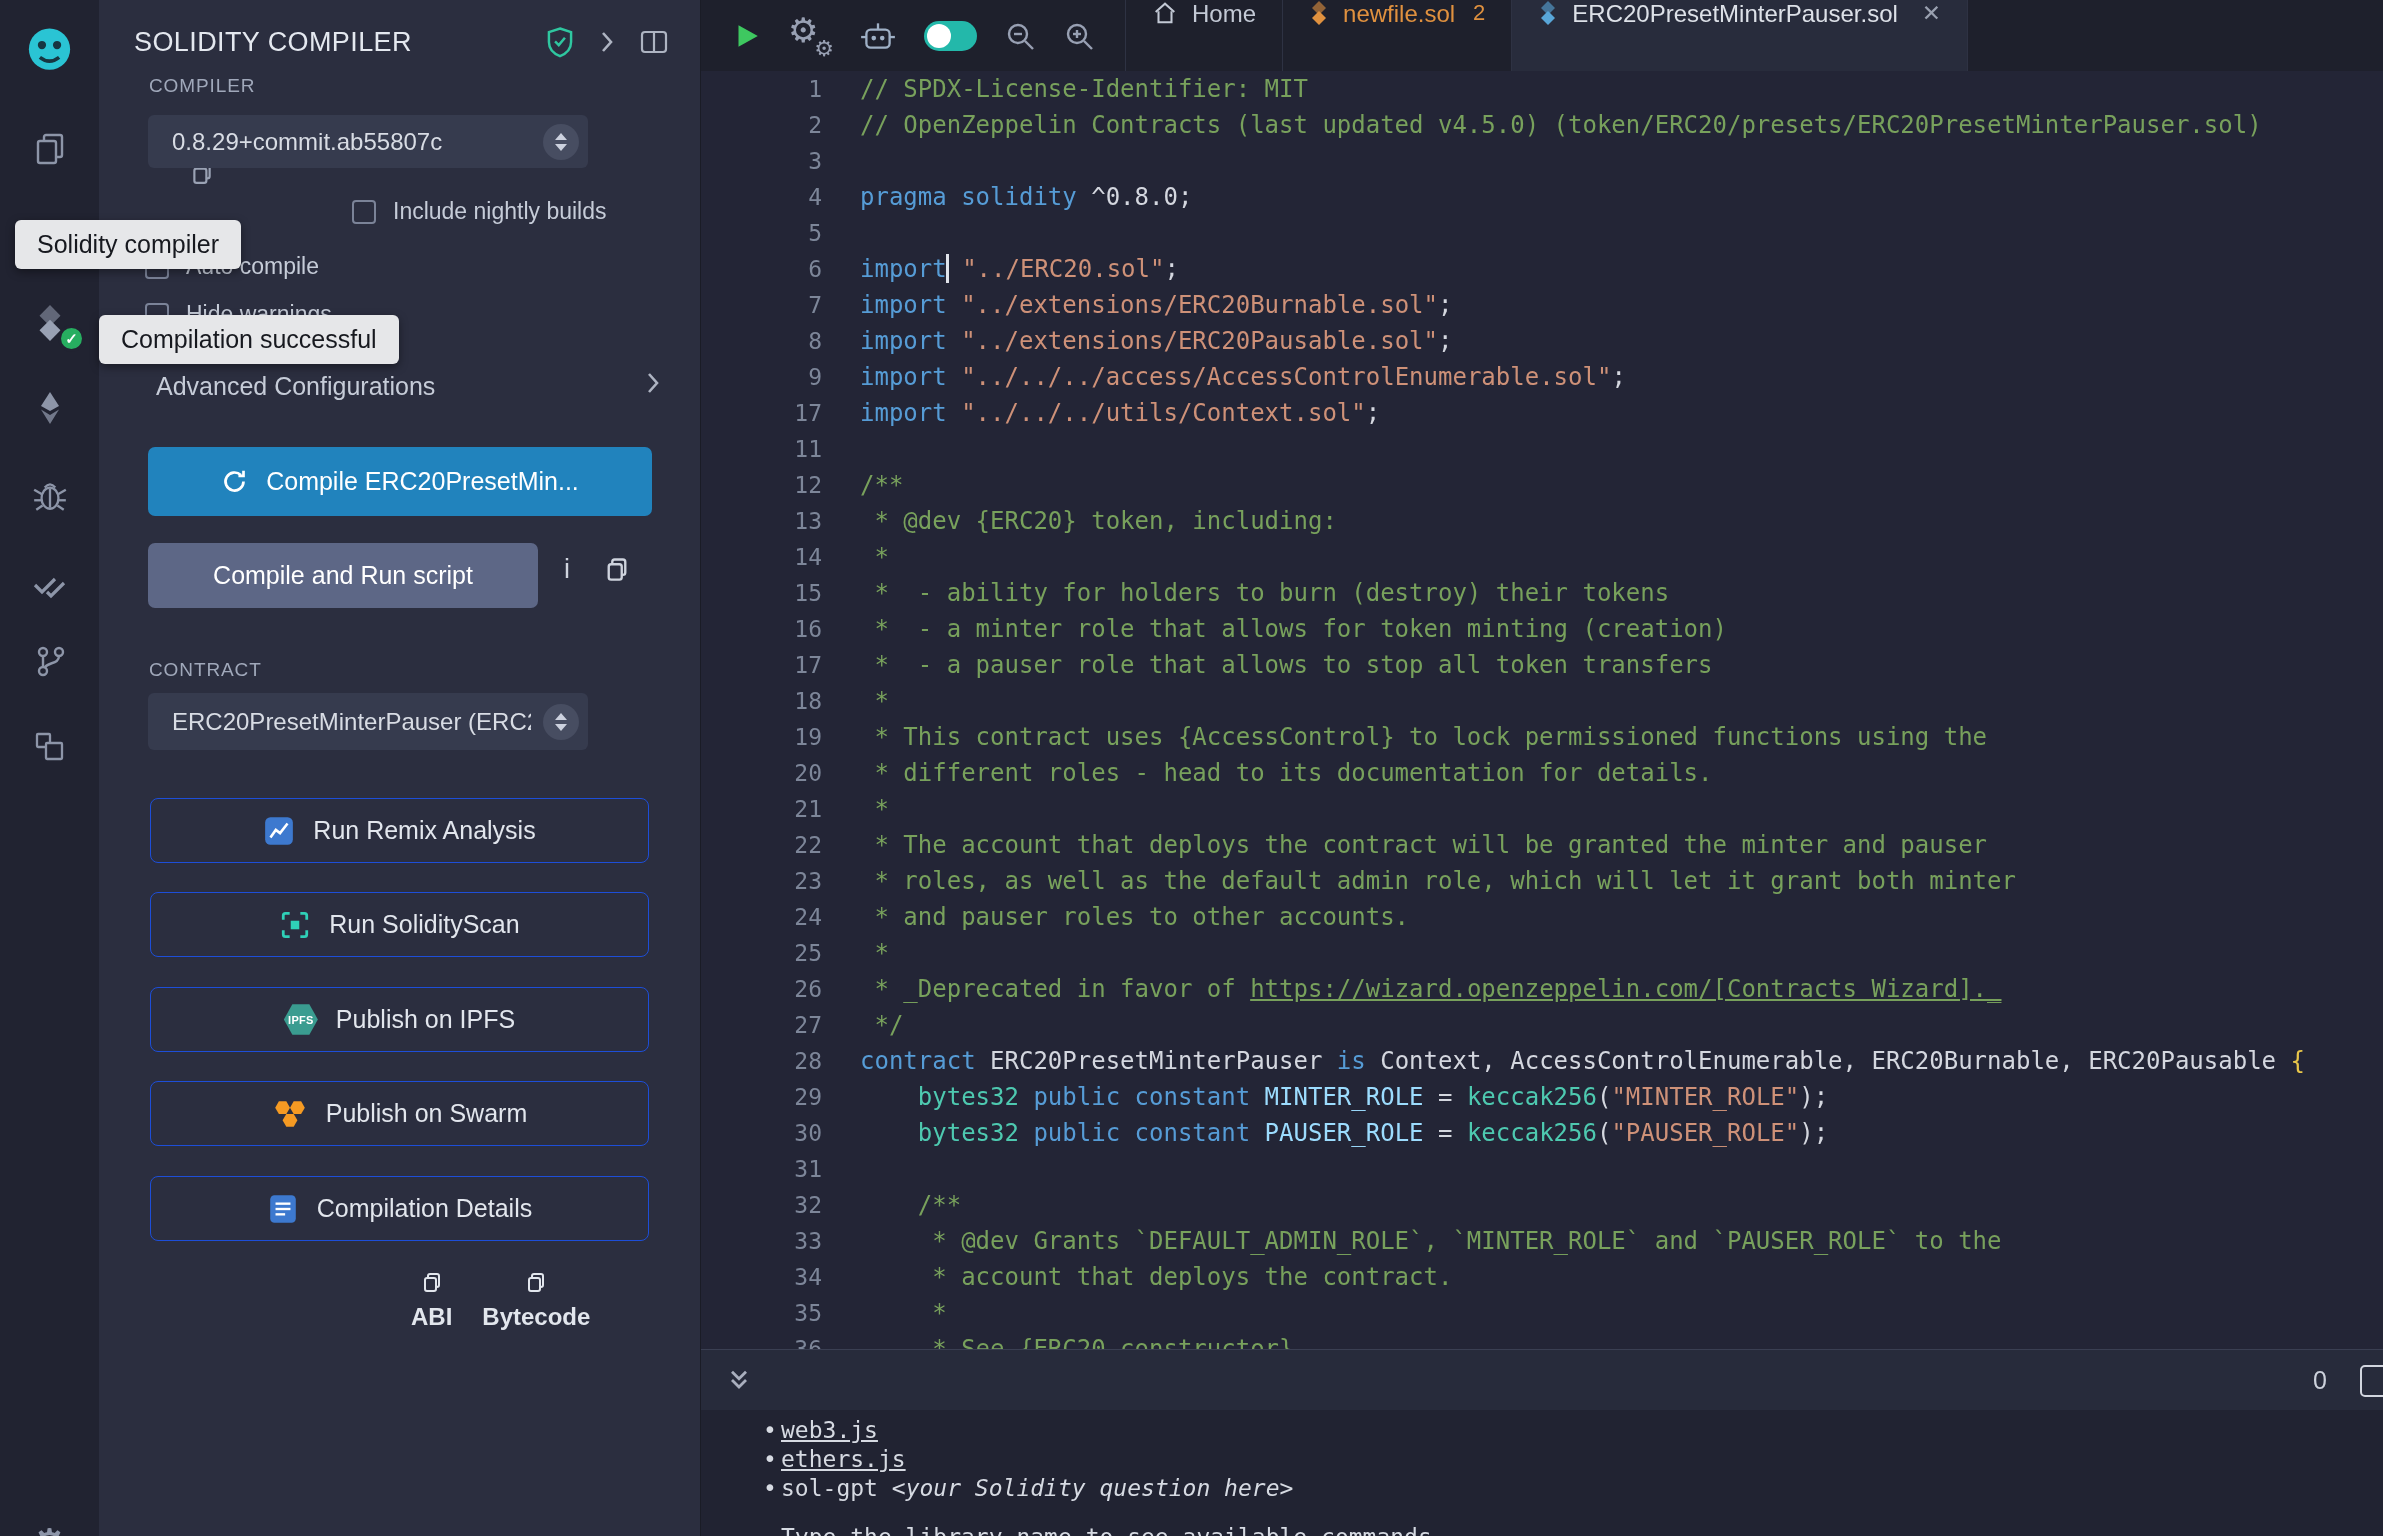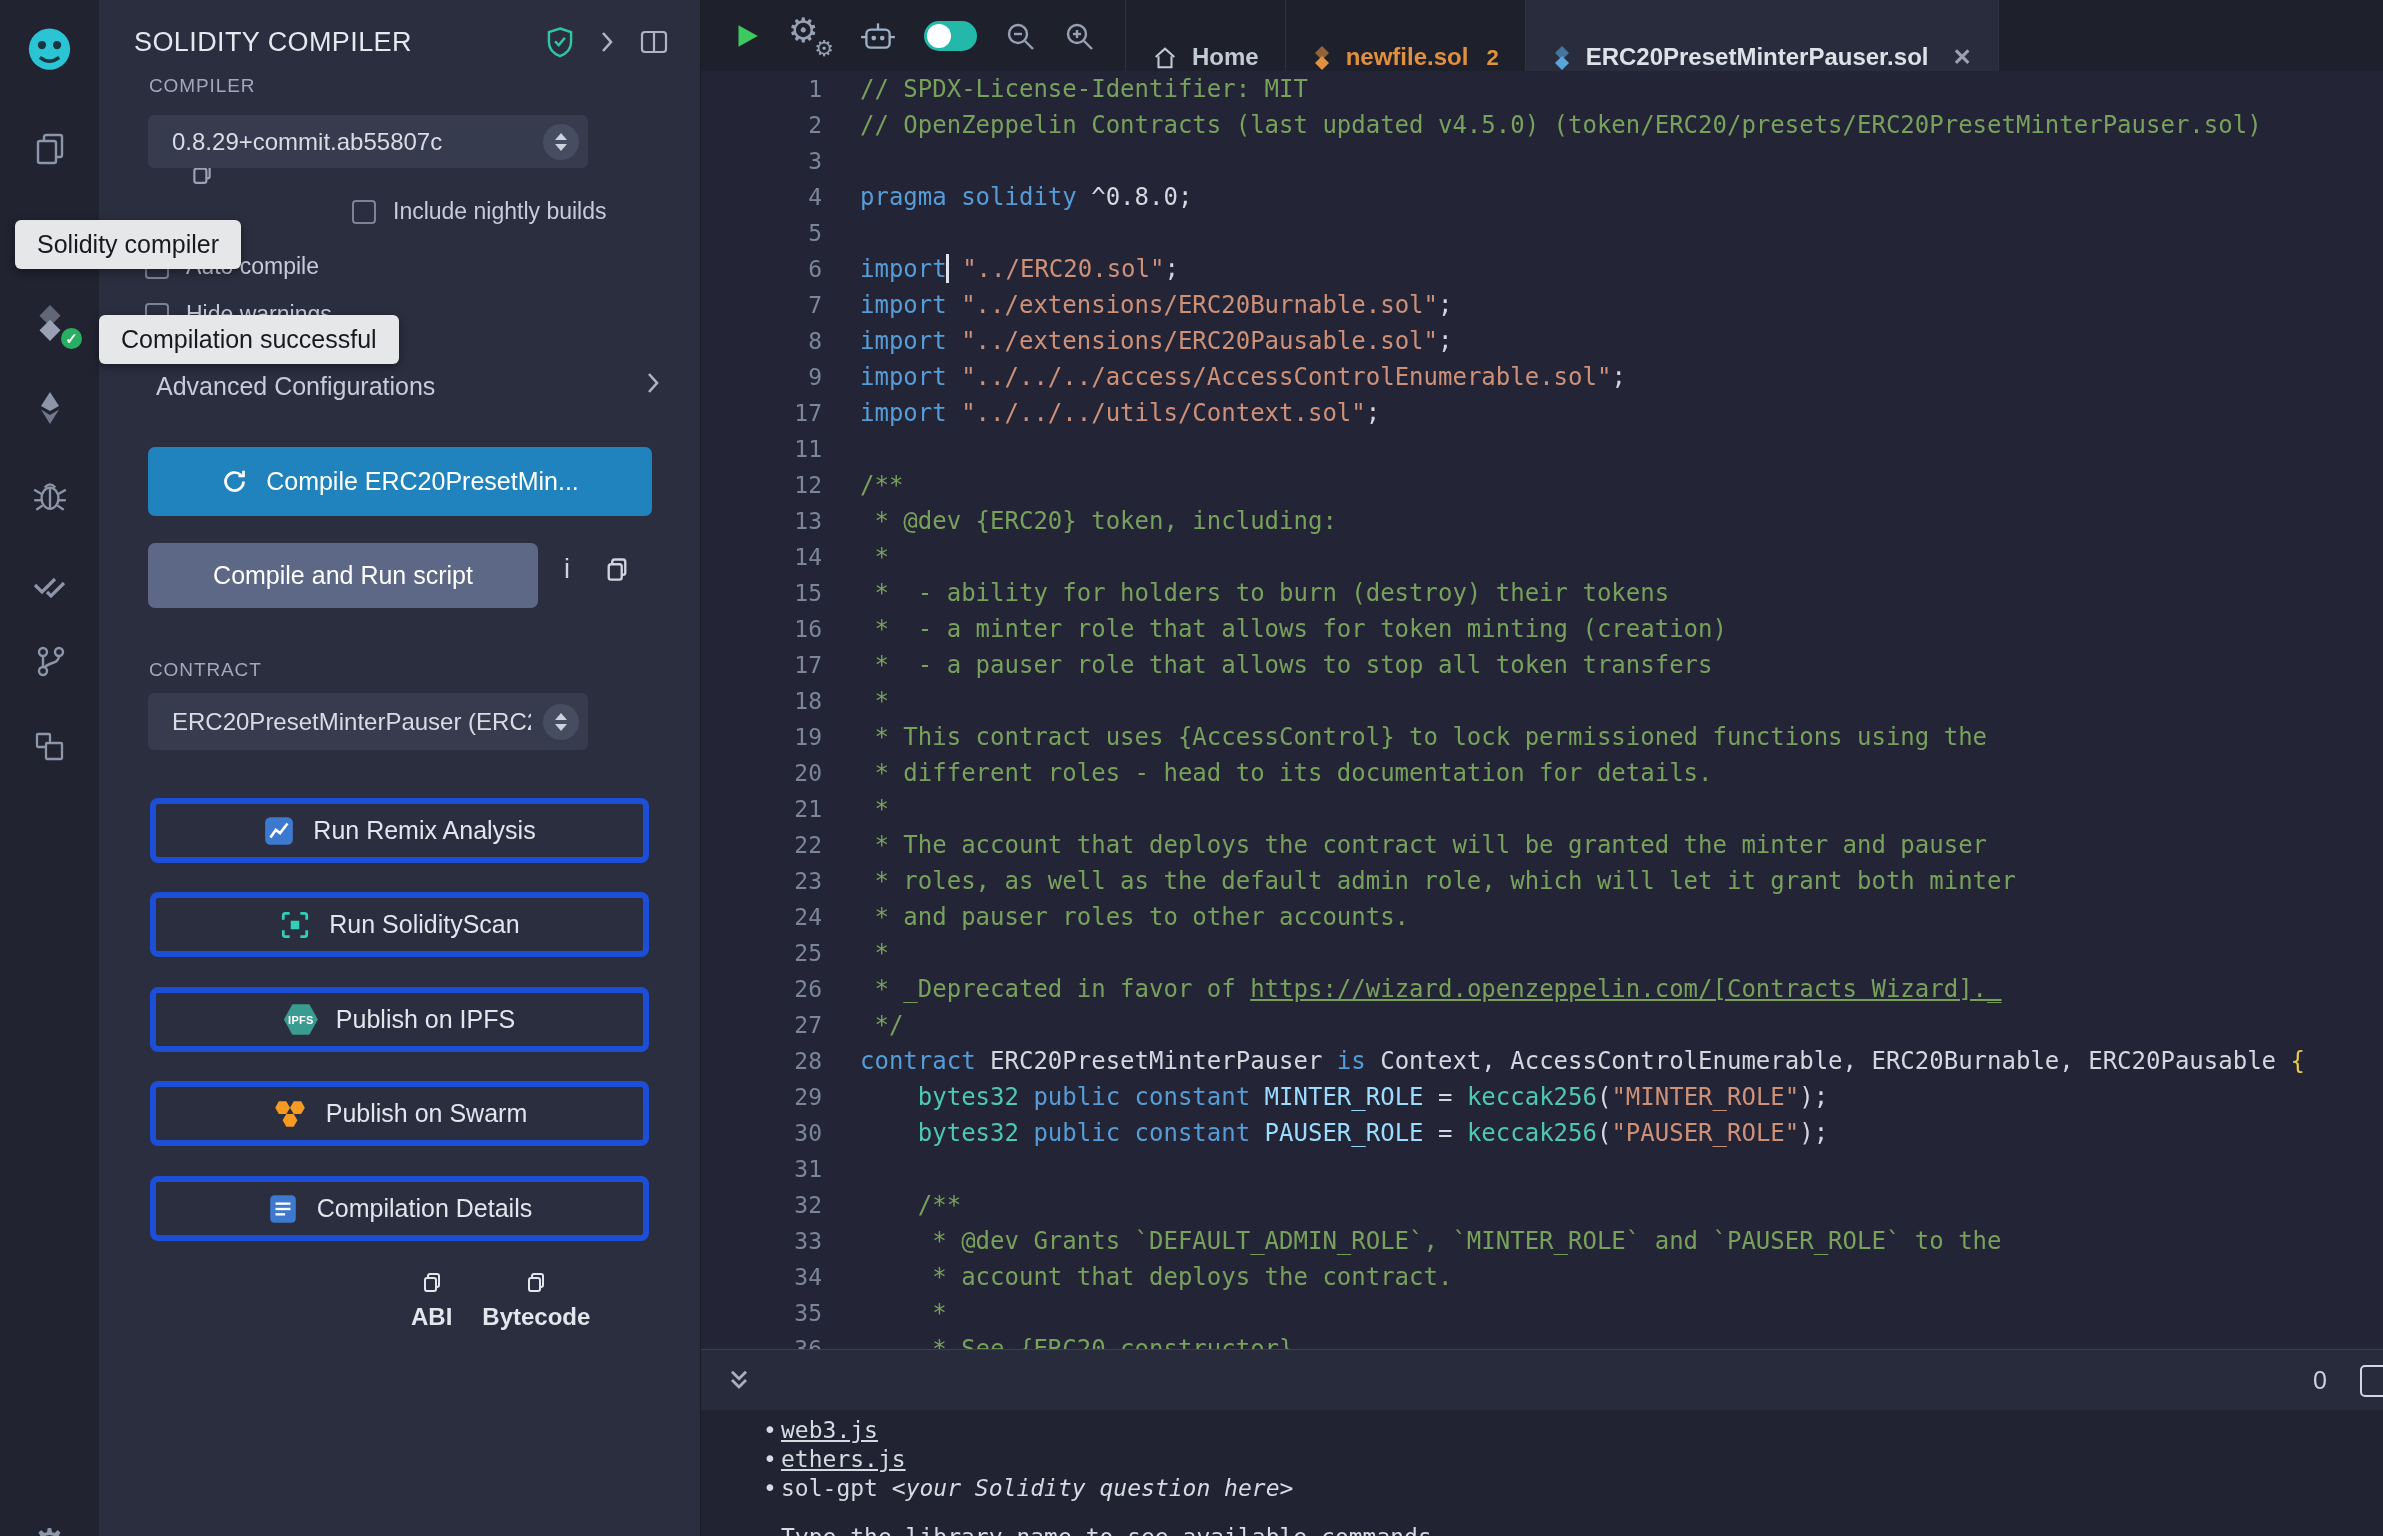--- a/index.html
+++ b/index.html
@@ -39,38 +39,38 @@
   .cb { width:24px; height:24px; border:2px solid #7b8398; border-radius:4px; background:transparent; flex:none; }
 
   .row-advanced { position:absolute; top:370px; left:57px; width:505px; display:flex; align-items:center; font-size:25px; color:#c6ccd8; }
   .row-advanced .chev { margin-left:auto; }
 
   .btn-primary { position:absolute; top:447px; left:49px; width:504px; height:69px; background:#2183bd; border:none; border-radius:7px; color:#fff; font-size:25px; font-family:inherit; display:flex; align-items:center; justify-content:center; gap:18px; cursor:pointer; }
   .btn-secondary { position:absolute; top:543px; left:49px; width:390px; height:65px; background:#5d6786; border:none; border-radius:7px; color:#fff; font-size:25px; font-family:inherit; display:flex; align-items:center; justify-content:center; cursor:pointer; }
   .icon-info { position:absolute; top:554px; left:465px; font-size:27px; color:#cfd4de; font-style:normal; }
   .icon-copy-script { position:absolute; top:556px; left:505px; color:#cfd4de; }
 
-  .action-btn { position:absolute; left:51px; width:499px; height:65px; background:transparent; border:6px solid #1d4ed8; border-radius:8px; color:#e2e6ed; font-size:25px; font-family:inherit; display:flex; align-items:center; justify-content:center; gap:18px; cursor:pointer; }
+  .action-btn { position:absolute; left:51px; width:499px; height:65px; background:transparent; border:1px solid #1d4ed8; border-radius:8px; color:#e2e6ed; font-size:25px; font-family:inherit; display:flex; align-items:center; justify-content:center; gap:18px; cursor:pointer; }
   .ipfs-badge { width:34px; height:34px; background:#3a9c90; clip-path:polygon(25% 5%, 75% 5%, 100% 50%, 75% 95%, 25% 95%, 0% 50%); display:flex; align-items:center; justify-content:center; color:#fff; font-size:11px; font-weight:bold; letter-spacing:0.3px; }
 
   .abi-row { position:absolute; top:1271px; left:312px; display:flex; align-items:center; gap:30px; font-size:24px; font-weight:bold; color:#e2e6ed; }
   .abi-item { display:flex; align-items:center; gap:10px; cursor:pointer;flex-direction:column; }
 
   
   .tooltip { position:absolute; z-index:60; background:#e6e7e9; color:#17191f; font-size:25px; padding:10px 22px; border-radius:6px; box-shadow:0 3px 10px rgba(0,0,0,.4); white-space:nowrap; }
   .tt1 { left:15px; top:220px; }
   .tt2 { left:99px; top:315px; }
 
   
   .main { flex:1; min-width:0; display:flex; flex-direction:column; background:#232536; }
   .tabbar { height:71px; flex:none; background:#1e202c; display:flex; align-items:stretch; }
   .tb-icons { display:flex; align-items:center; gap:27px; padding:0 30px; }
   .toggle { width:53px; height:30px; border-radius:15px; background:#23b8aa; position:relative; flex:none; cursor:pointer; }
   .toggle .knob { position:absolute; left:3px; top:3px; width:24px; height:24px; border-radius:50%; background:#fff; }
-  .tab { display:flex; align-items:flex-end; gap:14px; padding:0 26px; border-right:1px solid #2e3243; font-size:24px; color:#c3c9d5; cursor:pointer; white-space:nowrap;font-weight:bold; }
+  .tab { display:flex; align-items:flex-start; gap:14px; padding:0 26px; border-right:1px solid #2e3243; font-size:24px; color:#c3c9d5; cursor:pointer; white-space:nowrap; }
   .tab-home { border-left:1px solid #2e3243; }
   .tab-file1 { color:#e0913f; }
   .tab-badge { font-size:22px; color:#e0913f; margin-left:4px; }
   .tab-active { background:#282c3c; color:#dde1e8; border-right:1px solid #2e3243; }
   .tab-close { font-size:23px; color:#9aa1b0; margin-left:10px; }
 
   .editor { flex:1; min-height:0; display:flex; overflow:hidden; background:#232536; }
   .gutter { width:129px; flex:none; text-align:right; padding-right:8px; font-family:"DejaVu Sans Mono", monospace; font-size:23px; line-height:36px; color:#7d8699; }
   .code { flex:1; min-width:0; margin-left:30px; font-family:"DejaVu Sans Mono", monospace; font-size:24px; line-height:36px; overflow:hidden; }
   .cl { white-space:pre; height:36px; }

